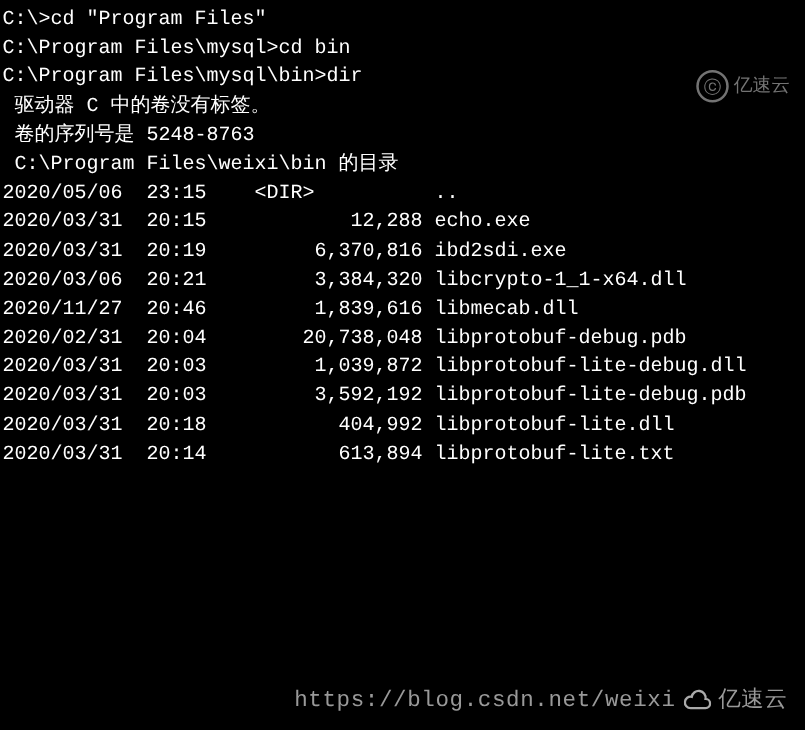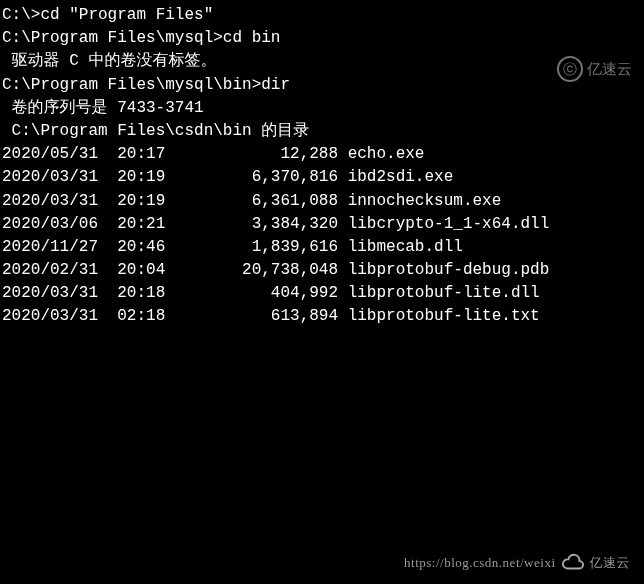--- a/index.html
+++ b/index.html
@@ -53,52 +53,54 @@
     .footer-watermark {
       position: absolute;
       right: 14px;
       bottom: 10px;
       display: flex;
       align-items: center;
       gap: 6px;
     }
     .footer-watermark .wtext {
       color: #999;
-      font-size: 13px;
-      font-family: Liberation Serif, serif;
+      font-size: 18px;
+      font-family: Liberation Mono, monospace;
       letter-spacing: 0.5px;
     }
     .footer-logo {
       width: 22px;
       height: 22px;
     }
   </style>
 </head>
 <body>
 
 <div id="terminal">
     <span class="line">C:\&gt;cd "Program Files"</span>
     <span class="line"></span>
     <span class="line"></span>
     <span class="line">C:\Program Files\mysql&gt;cd bin</span>
     <span class="line"></span>
+    <span class="line">C:\Program Files\mysql\bin&gt;dir</span>
     <span class="line"> 驱动器 C 中的卷没有标签。</span>
-    <span class="line">C:\Program Files\mysql\bin&gt;dir</span>
-    <span class="line"> 卷的序列号是 7433-3741</span>
+    <span class="line"> 卷的序列号是 5248-8763</span>
     <span class="line"></span>
-    <span class="line"> C:\Program Files\csdn\bin 的目录</span>
+    <span class="line"> C:\Program Files\weixi\bin 的目录</span>
     <span class="line"></span>
-    <span class="line">2020/05/31  20:17            12,288 echo.exe</span>
+    <span class="line">2020/05/06  23:15    &lt;DIR&gt;          ..</span>
+    <span class="line">2020/03/31  20:15            12,288 echo.exe</span>
     <span class="line">2020/03/31  20:19         6,370,816 ibd2sdi.exe</span>
-    <span class="line">2020/03/31  20:19         6,361,088 innochecksum.exe</span>
     <span class="line">2020/03/06  20:21         3,384,320 libcrypto-1_1-x64.dll</span>
     <span class="line">2020/11/27  20:46         1,839,616 libmecab.dll</span>
     <span class="line">2020/02/31  20:04        20,738,048 libprotobuf-debug.pdb</span>
+    <span class="line">2020/03/31  20:03         1,039,872 libprotobuf-lite-debug.dll</span>
+    <span class="line">2020/03/31  20:03         3,592,192 libprotobuf-lite-debug.pdb</span>
     <span class="line">2020/03/31  20:18           404,992 libprotobuf-lite.dll</span>
-    <span class="line">2020/03/31  02:18           613,894 libprotobuf-lite.txt</span>
+    <span class="line">2020/03/31  20:14           613,894 libprotobuf-lite.txt</span>
   </div>
 
 <div class="watermark">
   <div class="watermark-circle">ⓒ</div>
   <div class="watermark-text">亿速云</div>
 </div>
 
 <div class="footer-watermark">
   <span class="wtext">https://blog.csdn.net/weixi</span>
   <svg class="footer-logo" viewBox="0 0 24 24">

